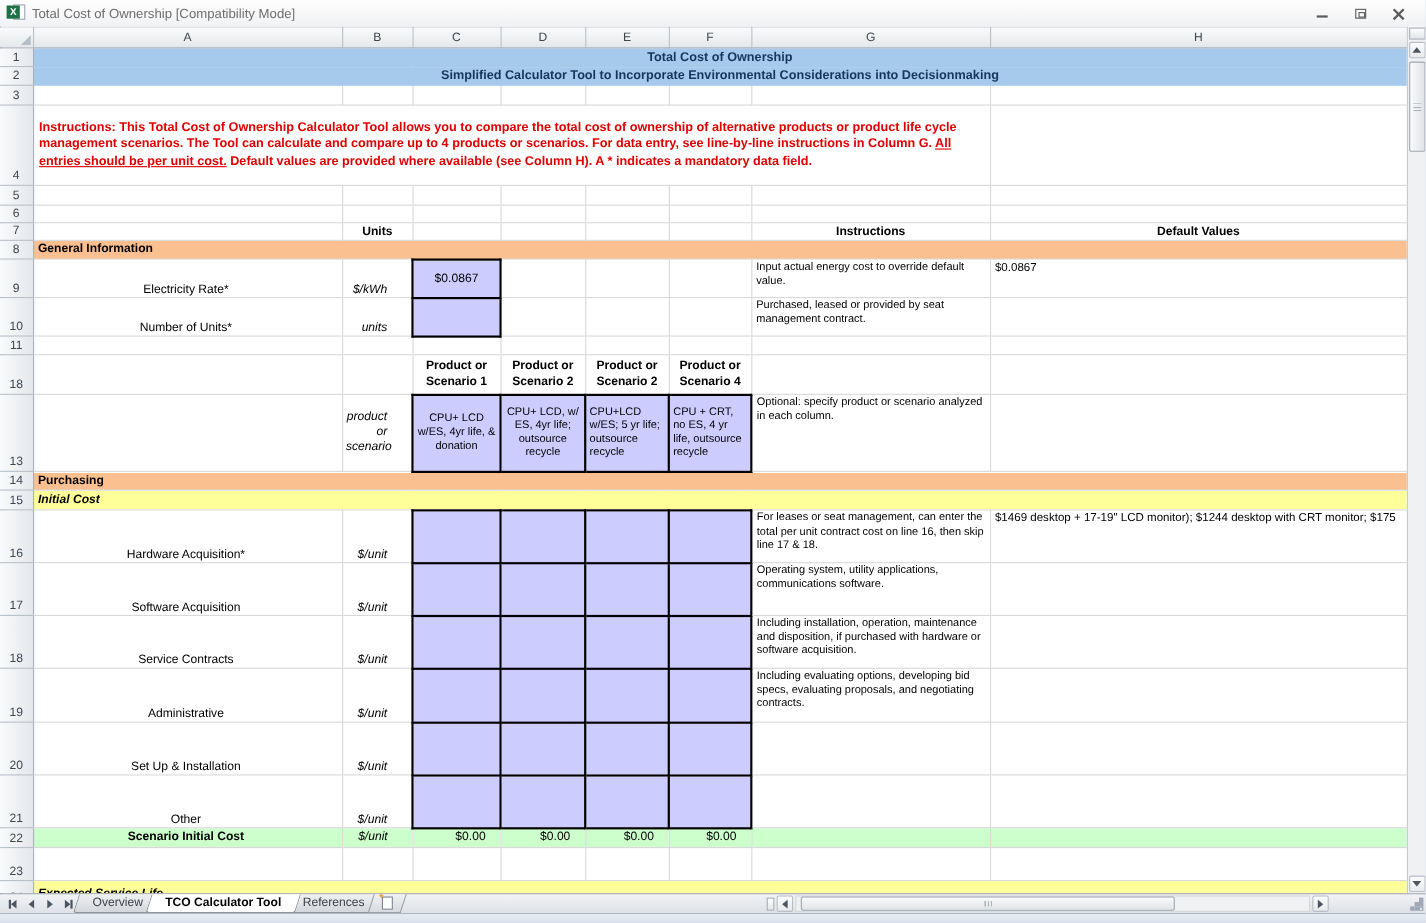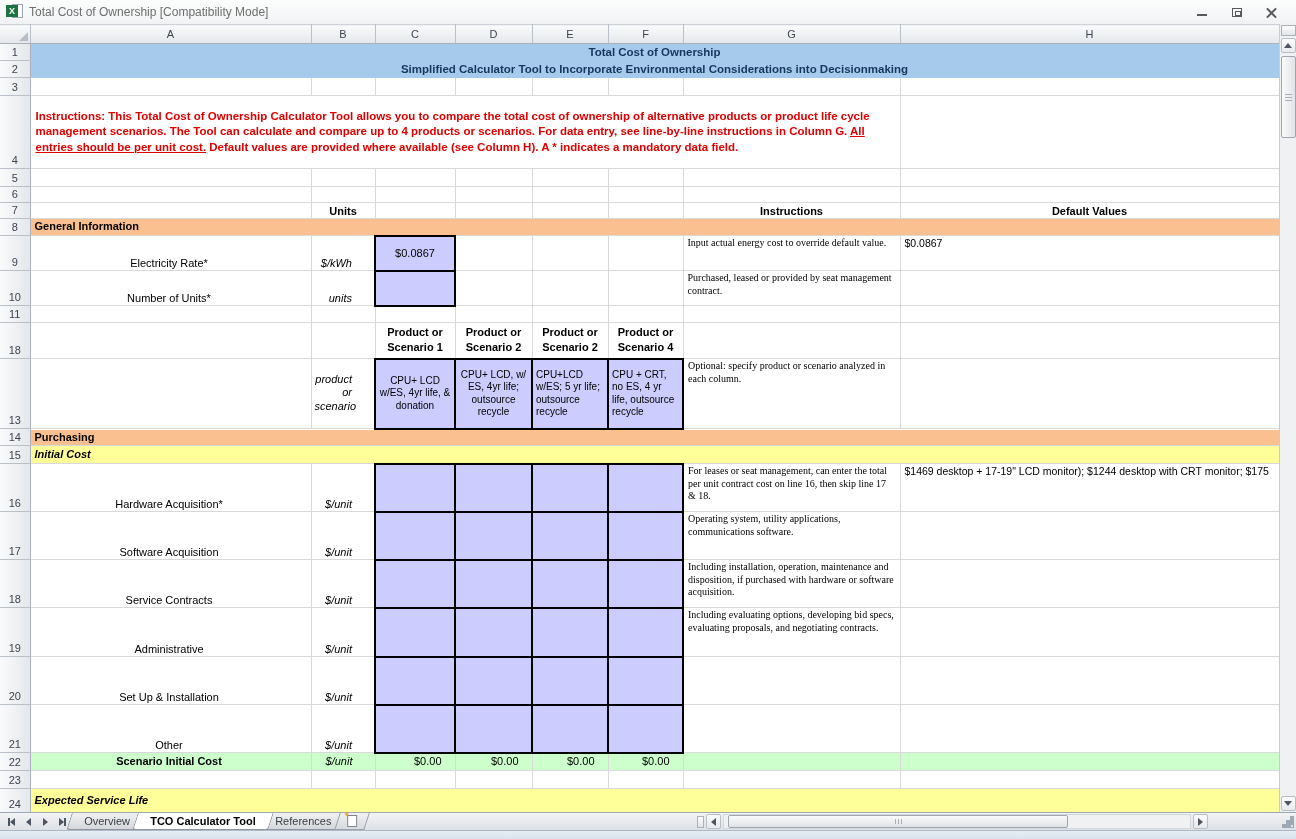--- a/index.html
+++ b/index.html
@@ -41,21 +41,21 @@
   .cell{border-right:1px solid var(--gridline);border-bottom:1px solid var(--gridline);font-size:11px;color:#000;
     vertical-align:bottom;padding:0 3px 1px 3px;overflow:hidden;white-space:nowrap;}
   .band-blue{background:var(--title-band);font-weight:bold;text-align:center;color:#17365D;vertical-align:middle;font-size:11.5px;border-right:1px solid var(--title-band);border-bottom:1px solid var(--title-band);}
   .band-orange{background:var(--section-band);font-weight:bold;vertical-align:middle;padding-left:4px;border-right:1px solid var(--section-band);}
   .band-yellow{background:var(--subsection-band);font-weight:bold;font-style:italic;vertical-align:middle;padding-left:4px;border-right:1px solid var(--subsection-band);}
   .band-green{background:var(--subtotal-band);}
   .instr{color:var(--instruction-text);font-weight:bold;white-space:normal;vertical-align:middle;font-size:11.5px;line-height:1.33;padding:2px 5px;}
   .lbl{text-align:center;padding-right:6px;}
   .unit{text-align:right;font-style:italic;padding-right:22px;}
   .input-cell{background:var(--input-cell);border:2px solid #000;}
-  .g-note{font-size:10px;white-space:normal;vertical-align:top;line-height:1.25;padding:1px 4px 0 4px;font-family:Liberation Serif, serif;}
+  .g-note{font-size:10px;white-space:normal;vertical-align:top;line-height:1.25;padding:1px 4px 0 4px;}
   .h-note{font-size:10.5px;vertical-align:top;padding:1px 4px 0 4px;}
   .money{text-align:right;padding-right:13px;}
   .ps-hdr{font-weight:bold;text-align:center;vertical-align:middle;white-space:normal;line-height:1.3;}
   .desc{font-size:10px;white-space:normal;vertical-align:middle;line-height:1.25;padding:1px 3px;}
   .center{text-align:center;}
   .bold{font-weight:bold;}
   .mid{vertical-align:middle;}
   .wrap{white-space:normal;line-height:1.2;}
 
   
@@ -344,21 +344,21 @@
               <td class="rowhdr">22</td>
               <td class="cell band-green bold lbl mid">Scenario Initial Cost</td>
               <td class="cell band-green unit mid">$/unit</td>
               <td class="cell band-green money mid">$0.00</td>
               <td class="cell band-green money mid">$0.00</td>
               <td class="cell band-green money mid">$0.00</td>
               <td class="cell band-green money mid">$0.00</td>
               <td class="cell band-green"></td>
               <td class="cell band-green"></td>
             </tr>
-            <tr style="height: 18px;">
+            <tr style="height: 30px;">
               <td class="rowhdr">23</td>
               <td class="cell"></td>
               <td class="cell"></td>
               <td class="cell"></td>
               <td class="cell"></td>
               <td class="cell"></td>
               <td class="cell"></td>
               <td class="cell"></td>
               <td class="cell"></td>
             </tr>

